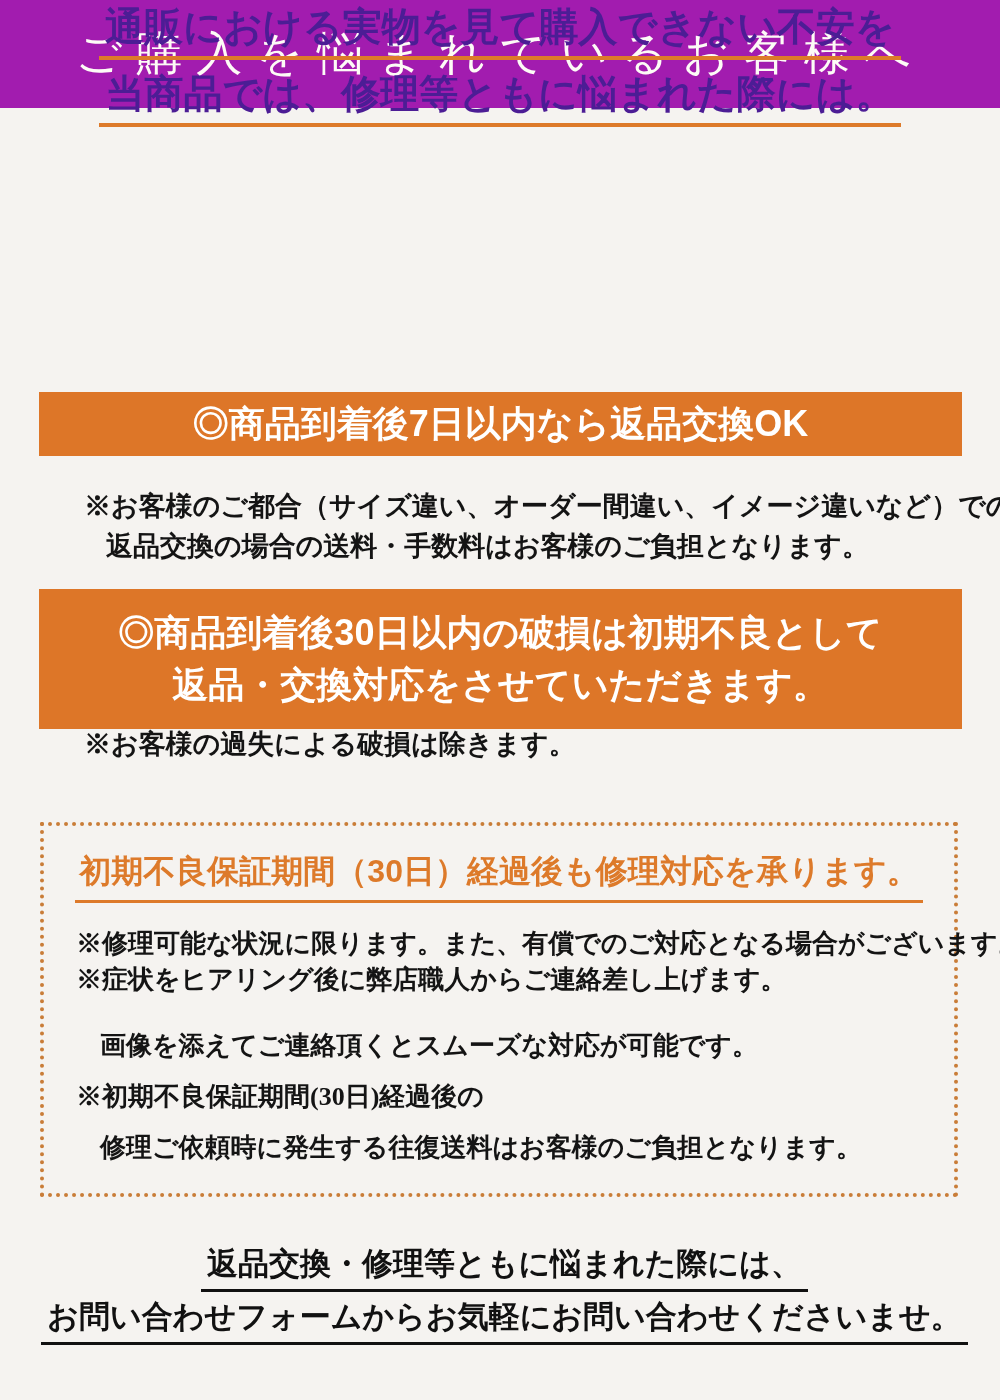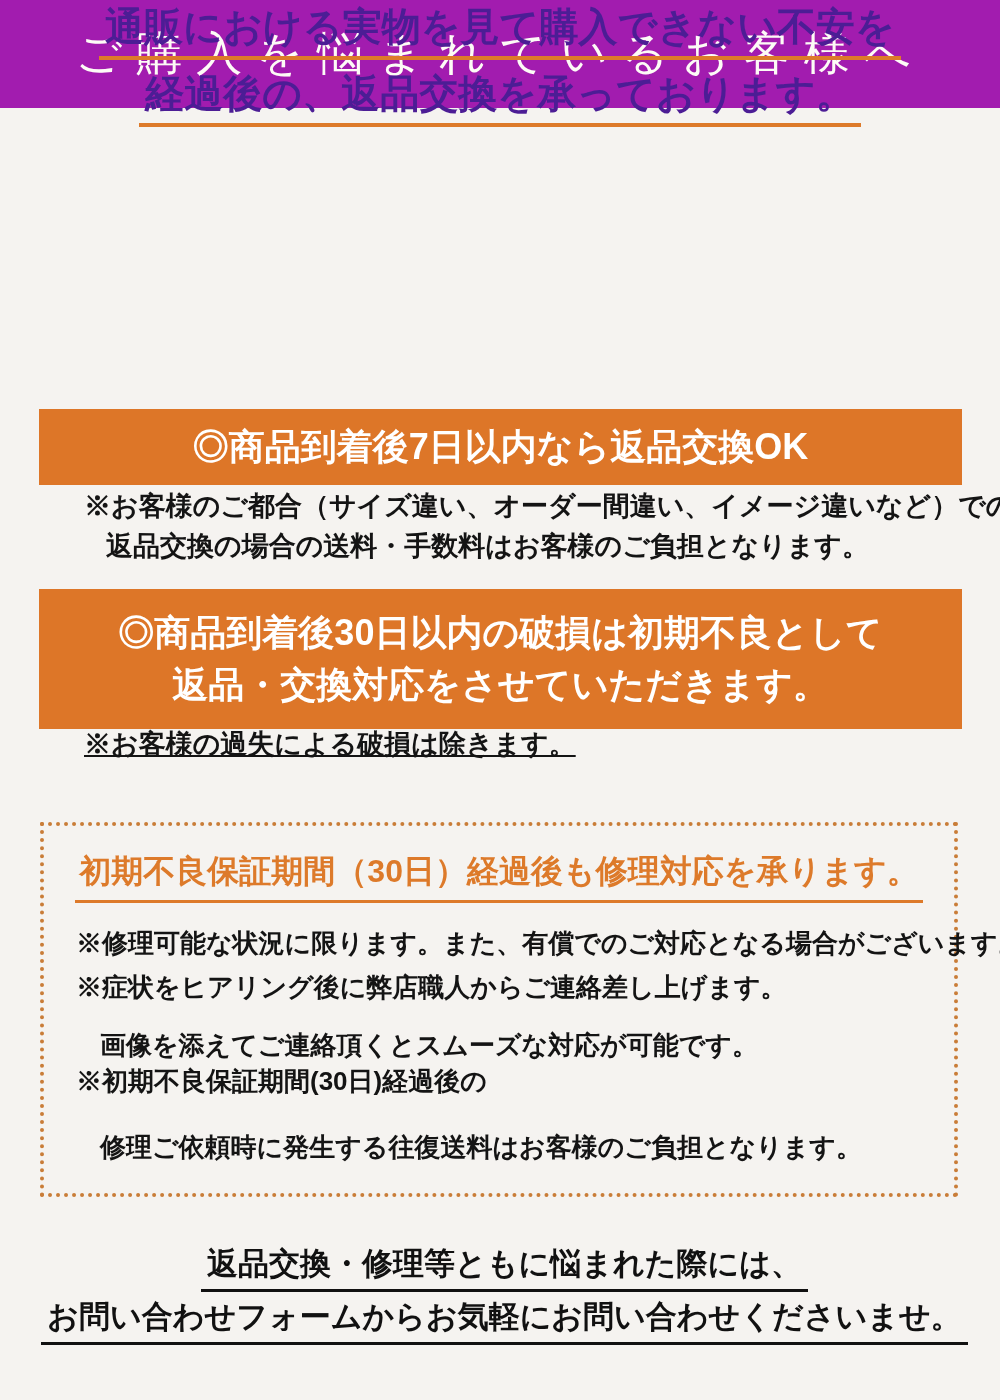--- a/index.html
+++ b/index.html
@@ -42,35 +42,35 @@
     padding:0 6px 2px 6px;
     white-space:nowrap;
   }
 
   
   .banner{
     left:39px; width:923px;
     background:#dd7628;
     display:flex; flex-direction:column; align-items:center; justify-content:center;
   }
-  .banner.one{top:409px; height:76px;}
+  .banner.one{top:392px; height:64px;}
   .banner.two{top:589px; height:140px;}
   .banner .btxt{
     color:#ffffff; font-weight:bold; font-size:36px;
     line-height:52px; white-space:nowrap;
   }
 
   
   .note{
     font-weight:bold; font-size:27px; color:#141414;
     white-space:nowrap;
   }
   .note-7day{left:84px; top:486px; line-height:40px;}
   .note-7day .cont{margin-left:22px;}
-  .note-30day{left:84px; top:723px; line-height:42px;text-decoration:underline;}
+  .note-30day{left:84px; top:723px; line-height:42px;}
 
   
   .repair-box{
     left:40px; top:822px; width:918px; height:375px;
     border:4px dotted #c97d38;
     box-sizing:border-box;
   }
   .repair-box .rtitle-wrap{
     position:absolute; left:0; top:24px; width:100%; text-align:center;
   }
@@ -81,23 +81,23 @@
     padding:0 4px 6px 4px;
     white-space:nowrap;
   }
   .repair-box .rnote{
     position:absolute; left:32px;
     font-size:26px; font-weight:bold; color:#141414;
     white-space:nowrap;
   }
   .repair-box .rnote.indent{left:56px;}
   .rn0{top:100px;}
-  .rn1{top:144px;text-align:center;}
+  .rn1{top:136px;text-align:center;}
   .rn2{top:202px;}
-  .rn3{top:238px;}
+  .rn3{top:253px;font-family:Liberation Serif, serif;}
   .rn4{top:304px;}
 
   
   .footer{
     left:0; top:1243px; width:1000px; text-align:center;
   }
   .footer .fline{display:block; margin-bottom:4px;padding-left:9px;}
   .footer .fu{
     display:inline-block;
     font-size:31px; font-weight:bold; color:#111;
@@ -108,21 +108,21 @@
 </style>
 </head>
 <body>
 
 <div class="abs header-banner">
   <span class="title">ご購入を悩まれているお客様へ</span>
 </div>
 
 <div class="abs intro">
   <span class="line"><span class="u">通販における実物を見て購入できない不安を</span></span>
-  <span class="line"><span class="u">経過後の、返品交換を承っております。</span></span>
+  <span class="line"><span class="u">当商品では、修理等ともに悩まれた際には。</span></span>
 </div>
 
 <div class="abs banner one">
   <span class="btxt">◎商品到着後7日以内なら返品交換OK</span>
 </div>
 
 <div class="abs note note-7day">
   <div>※お客様のご都合（サイズ違い、オーダー間違い、イメージ違いなど）での</div>
   <div class="cont">返品交換の場合の送料・手数料はお客様のご負担となります。</div>
 </div>

